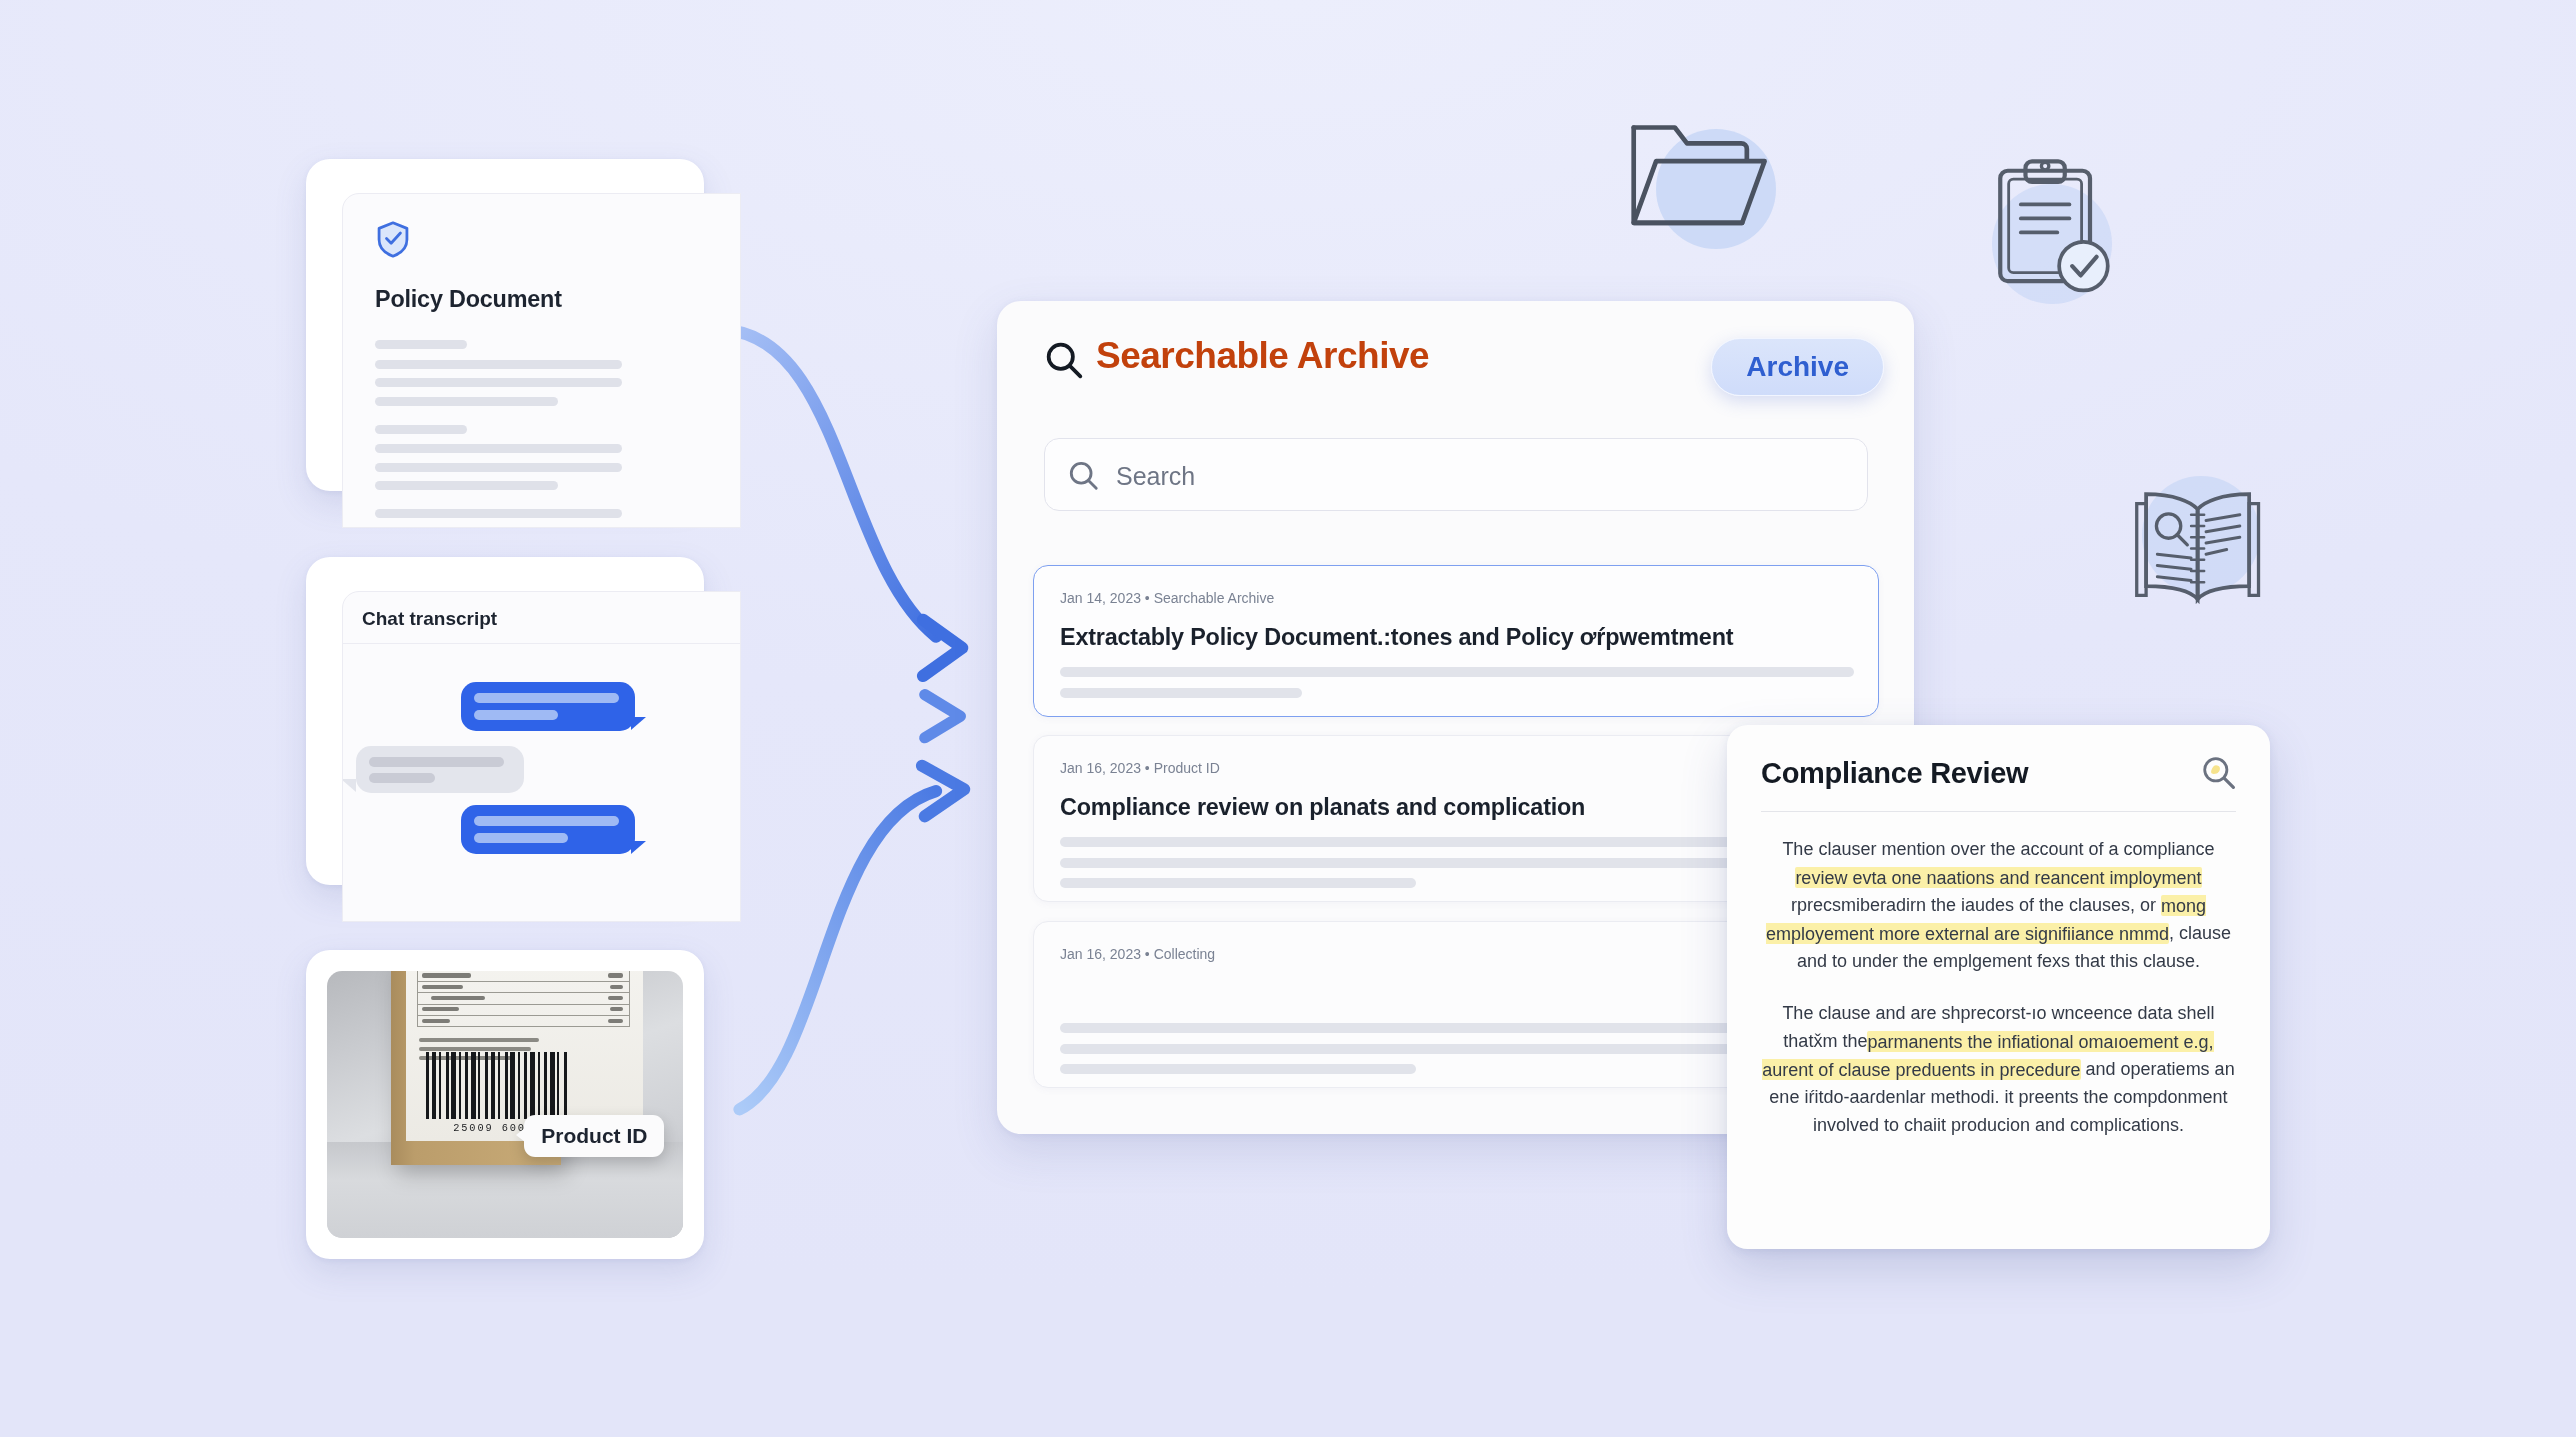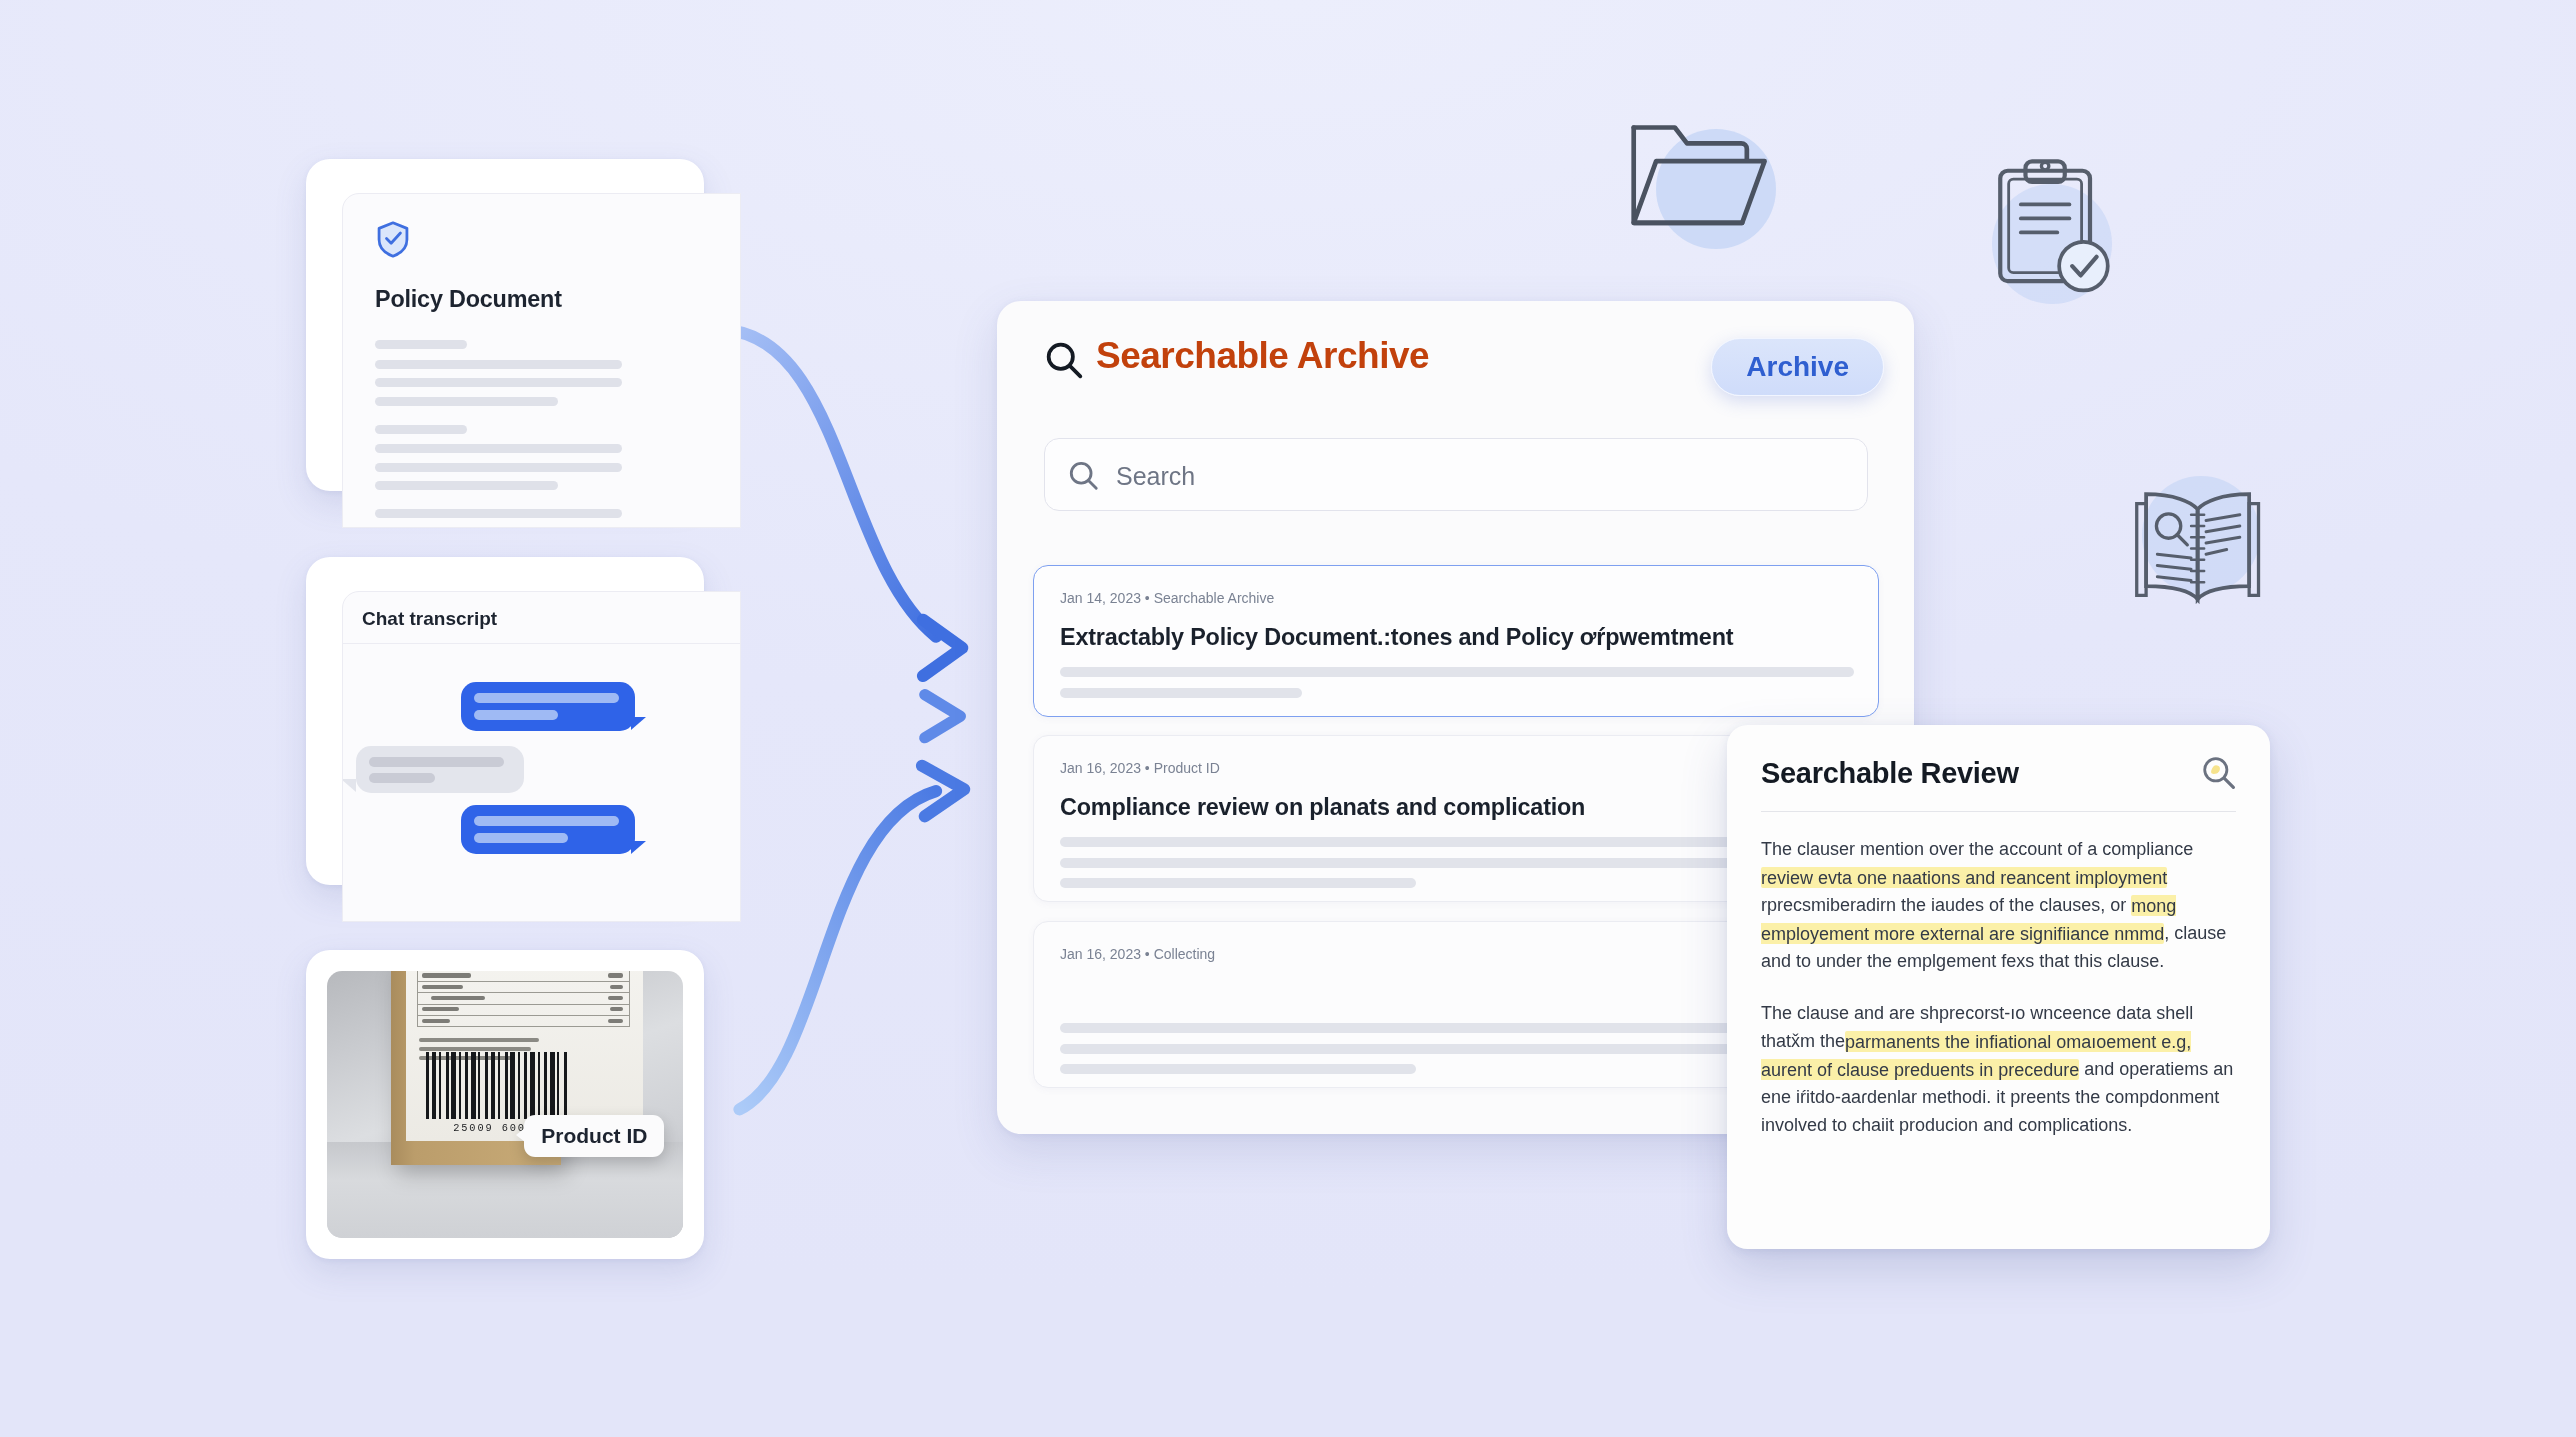--- a/index.html
+++ b/index.html
@@ -309,20 +309,21 @@
   #compliance-card .c-mag { position: absolute; right: 32px; top: 30px; }
   #compliance-card .divider {
     margin: 20.6px 0 0 0;
     height: 0.9px;
     background: #e4e5ea;
   }
   #compliance-card p {
     font-size: 18px;
     line-height: 28px;
     color: #333a47;
+    text-align: center;
   }
   #compliance-card p.p1 { margin-top: 24px; }
   #compliance-card p.p2 { margin-top: 24px; }
   #compliance-card mark {
     background: #fbf0a8;
     color: #333a47;
     padding: 0.9px 0;
     border-radius: 1.9px;
   }
 </style>
@@ -523,21 +524,21 @@
 
     <div class="result" id="result-2">
       <div class="meta">Jan 16, 2023 • Collecting</div>
       <div class="rskel" style="top:101px; width:794px;"></div>
       <div class="rskel" style="top:122px; width:794px;"></div>
       <div class="rskel" style="top:142px; width:356px;"></div>
     </div>
   </div>
 
   <div id="compliance-card">
-    <div class="c-title">Searchable Review</div>
+    <div class="c-title">Compliance Review</div>
     <span class="c-mag">
       <svg width="37" height="37" viewBox="0 0 40 40">
         <circle cx="16" cy="16" r="12" fill="#fdfdfd" stroke="#6b7280" stroke-width="3"></circle>
         <path d="M11 17 c2 -6 5 -7 8 -5 c3 2 1 7 -2 8 c-3 1 -7 1 -6 -3 z" fill="#f6e38d"></path>
         <line x1="25" y1="25" x2="35" y2="35" stroke="#6b7280" stroke-width="3.5" stroke-linecap="round"></line>
       </svg>
     </span>
     <div class="divider"></div>
 
     <p class="p1" id="cp0"><span>The clauser mention over the account of a compliance </span><mark>review evta one naations and reancent imployment</mark><span> rprecsmiberadirn the iaudes of the clauses, or </span><mark>mong employement more external are signifiiance nmmd</mark><span>, clause and to under the emplgement fexs that this clause.</span></p>

